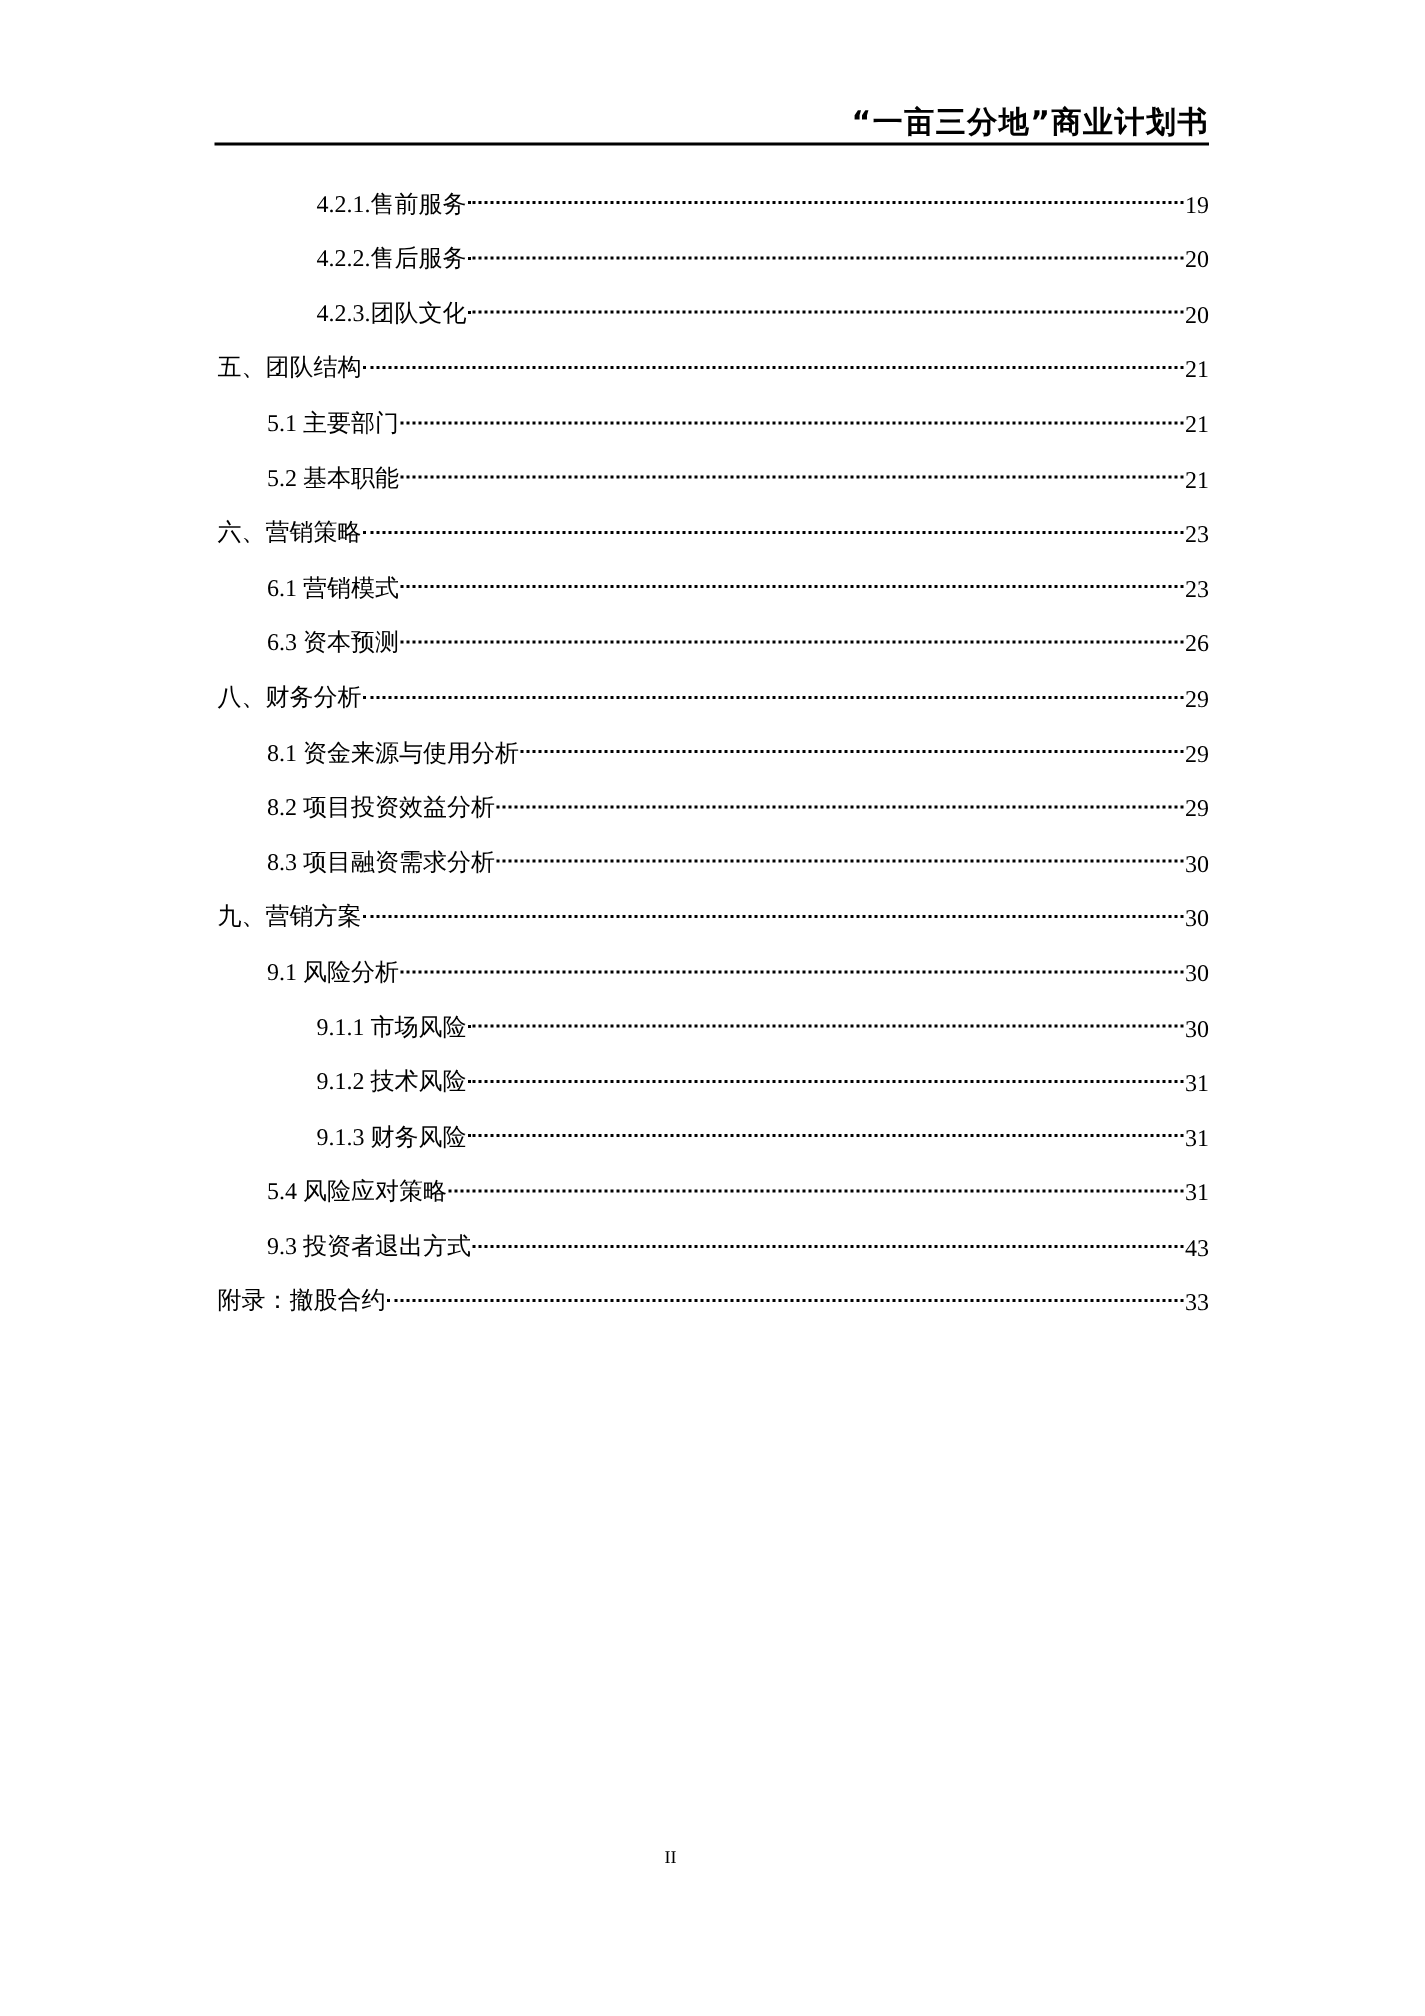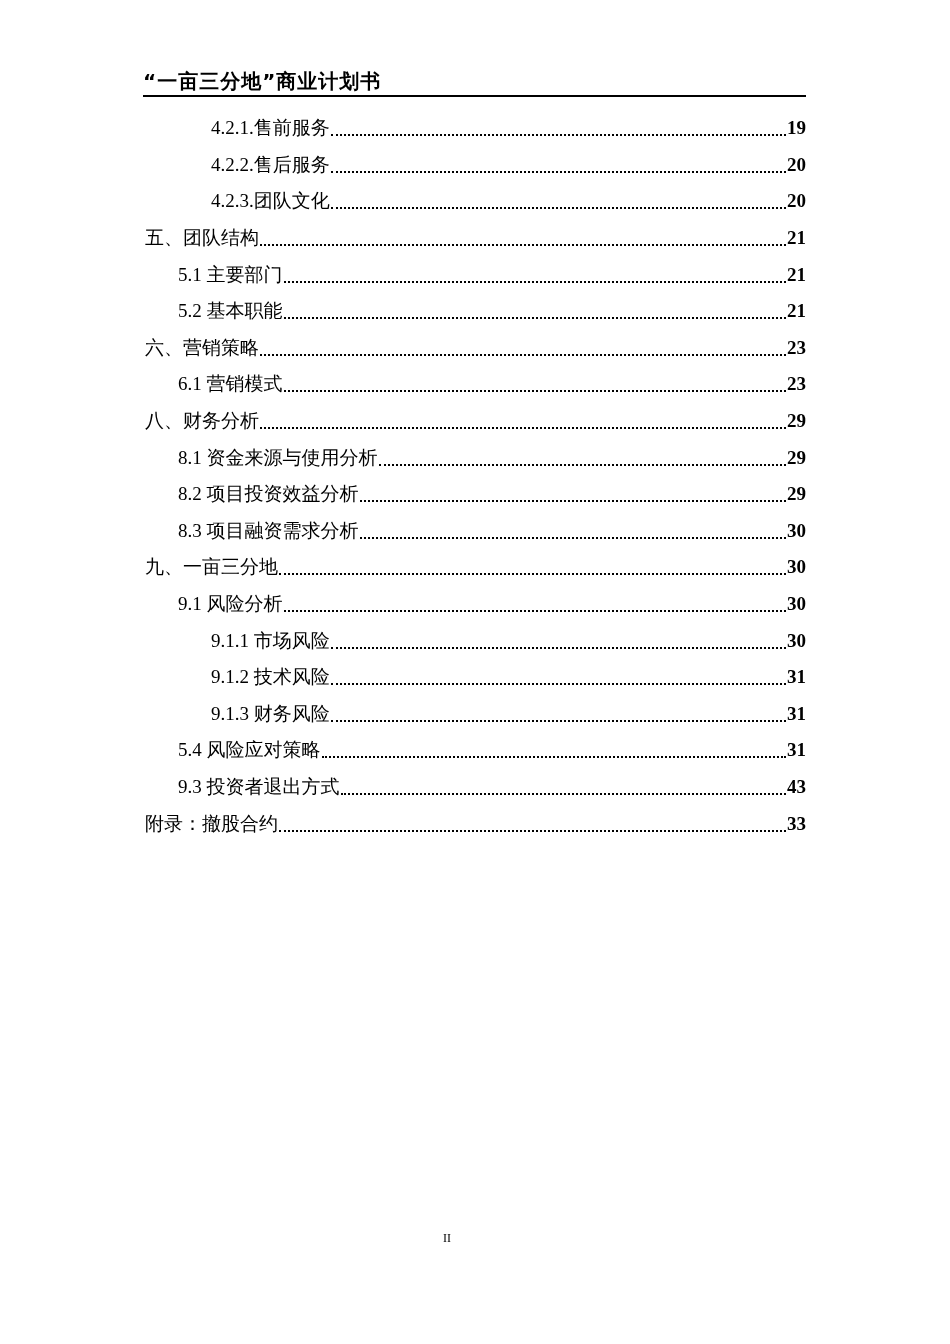--- a/index.html
+++ b/index.html
@@ -2,41 +2,41 @@
 <html><head>
   <meta charset="utf-8">
   <style>
     html, body { margin: 0; padding: 0; background: #ffffff; }
     body {
       width: 950px; height: 1344px; position: relative; overflow: hidden;
       font-family: "Liberation Serif", "DejaVu Serif", serif; color: #000;
     }
     .header-title {
       position: absolute; left: 143px; width: 663px; top: 68px;
-      text-align: left; font-size: 20px; font-weight: bold; letter-spacing: 1px;
+      text-align: right; font-size: 20px; font-weight: bold; letter-spacing: 1px;
       font-family: "DejaVu Sans", "Liberation Sans", sans-serif;
     }
     .header-rule {
       position: absolute; left: 143px; width: 663px; top: 95px;
       border-top: 2px solid #000;
     }
     .toc { position: absolute; left: 145px; width: 661px; top: 110px; }
     .toc-row {
-      height: 36.6px; display: flex; align-items: center; font-size: 19px;
+      height: 36.6px; display: flex; align-items: flex-end; font-size: 16px;
       white-space: nowrap;
     }
     .toc-row.l1 { padding-left: 0; }
     .toc-row.l2 { padding-left: 33px; }
     .toc-row.l3 { padding-left: 66px; }
     .toc-label { flex: 0 0 auto; }
     .toc-dots {
       flex: 1 1 auto; overflow: hidden; margin: 0 1px;
       border-bottom: 2px dotted #000; height: 0; align-self: center; transform: translateY(7px);
     }
-    .toc-page { flex: 0 0 auto; font-weight: bold; }
+    .toc-page { flex: 0 0 auto; }
     .page-number {
       position: absolute; left: 0; width: 894px; top: 1231px; text-align: center;
       font-size: 12px;
     }
   </style>
 </head>
 <body>
 
 <div class="header-title">“一亩三分地”商业计划书</div>
 <div class="header-rule"></div>
@@ -75,20 +75,25 @@
   <div class="toc-row l1">
       <span class="toc-label">六、营销策略</span>
       <span class="toc-dots"></span>
       <span class="toc-page">23</span>
     </div>
   <div class="toc-row l2">
       <span class="toc-label">6.1 营销模式</span>
       <span class="toc-dots"></span>
       <span class="toc-page">23</span>
     </div>
+  <div class="toc-row l2">
+      <span class="toc-label">6.3 资本预测</span>
+      <span class="toc-dots"></span>
+      <span class="toc-page">26</span>
+    </div>
   <div class="toc-row l1">
       <span class="toc-label">八、财务分析</span>
       <span class="toc-dots"></span>
       <span class="toc-page">29</span>
     </div>
   <div class="toc-row l2">
       <span class="toc-label">8.1 资金来源与使用分析</span>
       <span class="toc-dots"></span>
       <span class="toc-page">29</span>
     </div>
@@ -96,21 +101,21 @@
       <span class="toc-label">8.2 项目投资效益分析</span>
       <span class="toc-dots"></span>
       <span class="toc-page">29</span>
     </div>
   <div class="toc-row l2">
       <span class="toc-label">8.3 项目融资需求分析</span>
       <span class="toc-dots"></span>
       <span class="toc-page">30</span>
     </div>
   <div class="toc-row l1">
-      <span class="toc-label">九、一亩三分地</span>
+      <span class="toc-label">九、营销方案</span>
       <span class="toc-dots"></span>
       <span class="toc-page">30</span>
     </div>
   <div class="toc-row l2">
       <span class="toc-label">9.1 风险分析</span>
       <span class="toc-dots"></span>
       <span class="toc-page">30</span>
     </div>
   <div class="toc-row l3">
       <span class="toc-label">9.1.1 市场风险</span>

